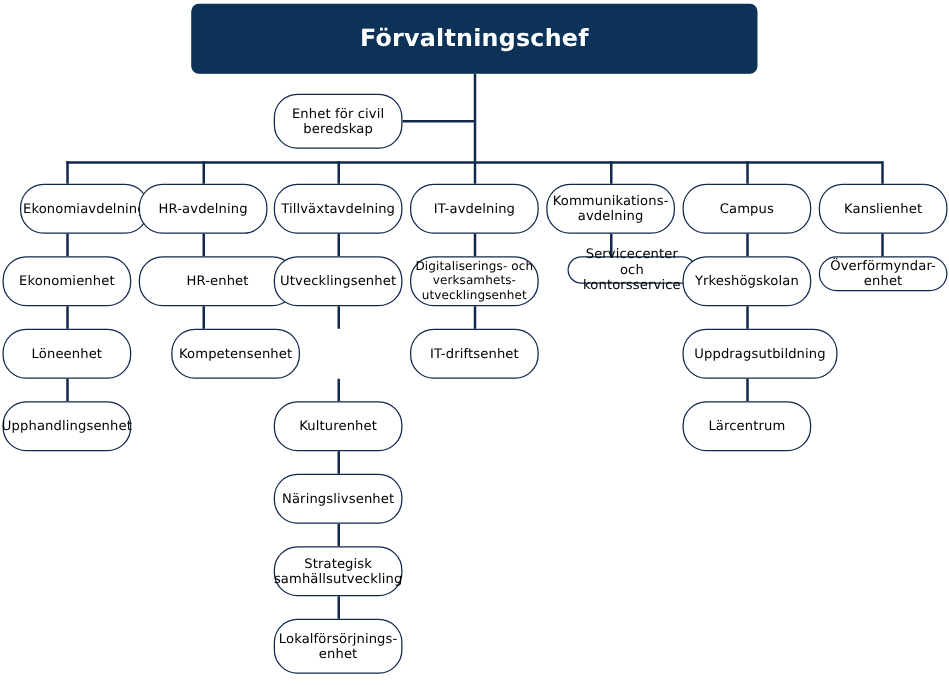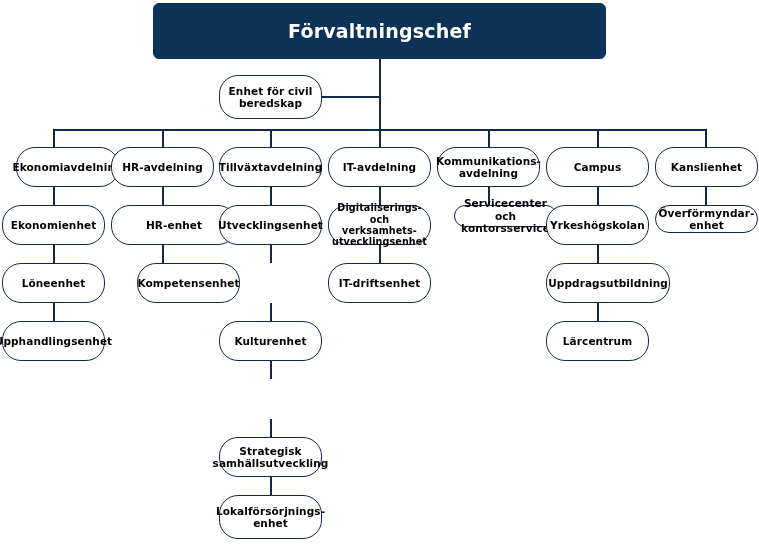--- a/index.html
+++ b/index.html
@@ -22,21 +22,21 @@
     box-sizing:border-box;
     border:1.6px solid #12284c;
     border-radius:19px;
     background:#ffffff;
     color:#000000;
     display:flex;
     align-items:center;
     justify-content:center;
     text-align:center;
     font-size:10.5px;
-    font-weight:700;
+    font-weight:400;
     line-height:1.18;
     letter-spacing:.1px;
     padding:2px 3px;
     white-space:pre-line;
   }
   .node.root{
     background:#0d3257;
     border:1.6px solid #0d3257;
     color:#ffffff;
     font-size:19px;
@@ -110,20 +110,21 @@
 
   <div class="line vline" style="left:53px;top:303px;height:18px;"></div>
   <div class="line vline" style="left:270px;top:303px;height:18px;"></div>
   <div class="line vline" style="left:597px;top:303px;height:18px;"></div>
 
   <div class="node" style="left:2px;top:321px;width:103px;height:40px;">Upphandlingsenhet</div>
   <div class="node" style="left:219px;top:321px;width:103px;height:40px;">Kulturenhet</div>
   <div class="node" style="left:546px;top:321px;width:103px;height:40px;">Lärcentrum</div>
 
   <div class="line vline" style="left:270px;top:361px;height:18px;"></div>
+  <div class="node" style="left:219px;top:379px;width:103px;height:40px;">Näringslivsenhet</div>
 
   <div class="line vline" style="left:270px;top:419px;height:18px;"></div>
   <div class="node" style="left:219px;top:437px;width:103px;height:40px;">Strategisk
 samhällsutveckling</div>
 
   <div class="line vline" style="left:270px;top:477px;height:18px;"></div>
   <div class="node" style="left:219px;top:495px;width:103px;height:44px;">Lokalförsörjnings-
 enhet</div>
 
 </div>

